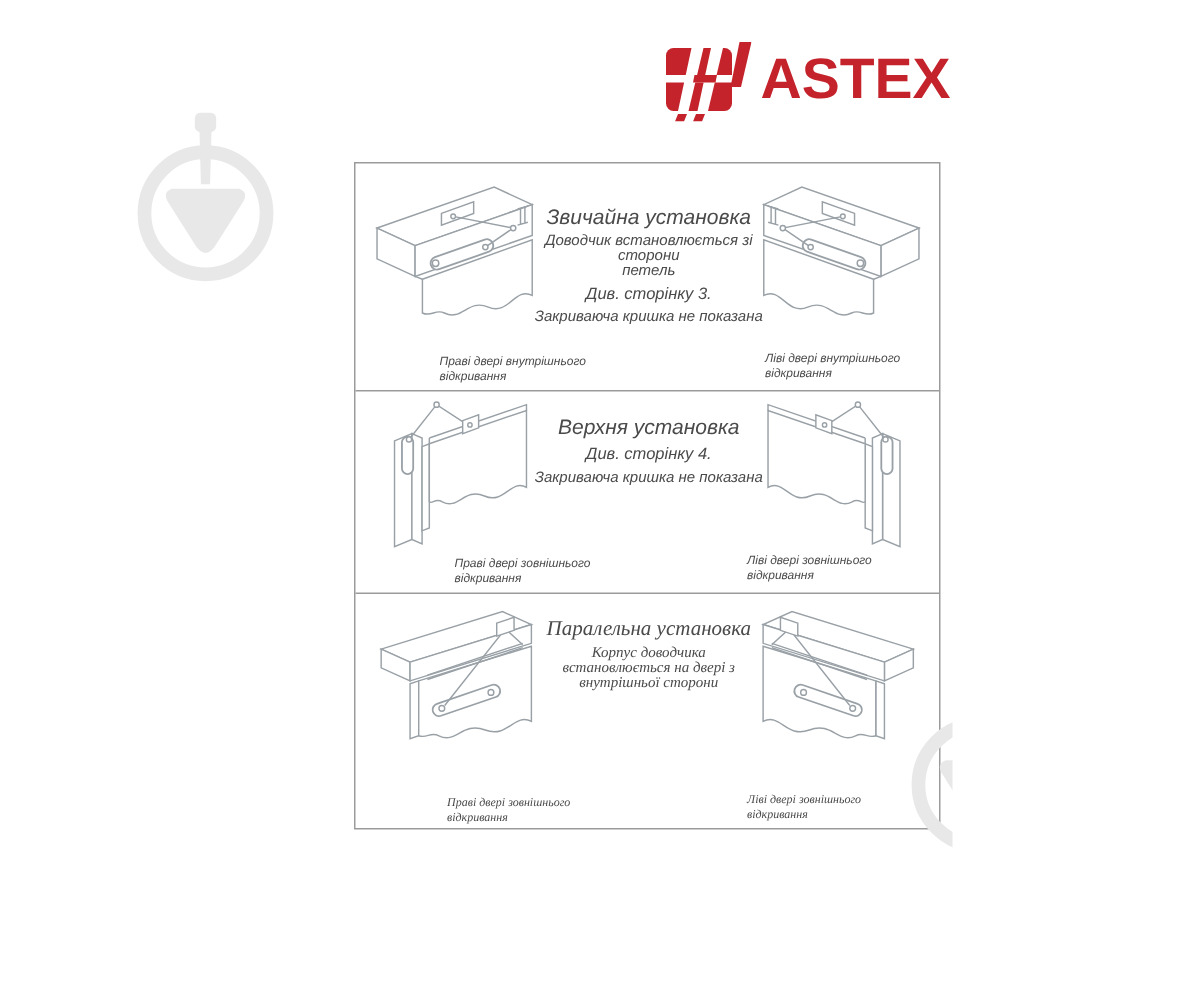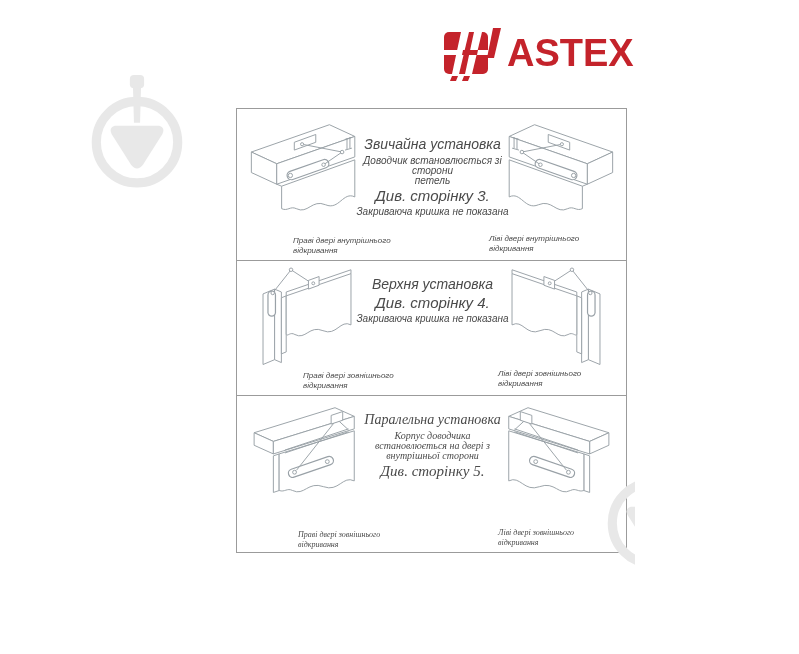--- a/index.html
+++ b/index.html
@@ -20,21 +20,21 @@
   .section{position:relative;width:100%;box-sizing:border-box;}
   .sec1{height:151px;}
   .sec2{height:135px;border-top:1px solid var(--border_gray,#9b9b9b);}
   .sec3{height:157px;border-top:1px solid var(--border_gray,#9b9b9b);font-family:Liberation Serif, serif;}
 
   .tb{position:absolute;left:110px;width:171px;text-align:center;
       color:var(--text_gray,#4a4a4a);font-style:italic;}
   .sec1 .tb{top:27px;} .sec2 .tb{top:15px;} .sec3 .tb{top:15px;}
   .title{font-size:14px;line-height:17px;}
   .desc{font-size:10px;line-height:10px;margin-top:3px;white-space:pre-line;}
-  .pref{font-size:15px;line-height:16px;margin-top:2px;text-align:center;}
+  .pref{font-size:11px;line-height:16px;margin-top:2px;text-align:center;}
   .note{font-size:10px;line-height:10px;margin-top:3px;white-space:pre-line;}
 
   .cap{position:absolute;font-style:italic;font-size:8px;line-height:9.5px;
        color:var(--text_gray,#4a4a4a);white-space:pre-line;}
 
   .draw{position:absolute;}
   .mirror{transform:scaleX(-1);}
 </style>
 </head>
 <body>
@@ -126,21 +126,21 @@
         </svg>
       <div class="tb">
         <div class="title">Звичайна установка</div>
         <div class="desc">Доводчик встановлюється зі сторони
 петель</div>
         <div class="pref">Див. сторінку 3.</div>
         <div class="note">Закриваюча кришка не показана</div>
       </div>
       <div class="cap" style="left:56px;top:127px">Праві двері внутрішнього
 відкривання</div>
-      <div class="cap" style="left:252px;top:125px">Ліві двері внутрішнього
+      <div class="cap" style="left:273px;top:125px">Ліві двері внутрішнього
 відкривання</div>
     </div>
 
     <div class="section sec2">
       <svg class="draw" style="left:10px;top:2px" width="120" height="116" viewBox="0 0 115 120">
           <use href="#d2"></use>
         </svg>
       <svg class="draw mirror" style="left:259px;top:2px" width="120" height="116" viewBox="0 0 115 120">
           <use href="#d2"></use>
         </svg>
@@ -160,21 +160,20 @@
           <use href="#d3"></use>
         </svg>
       <svg class="draw mirror" style="left:253px;top:4px" width="128" height="130" viewBox="0 0 130 135">
           <use href="#d3"></use>
         </svg>
       <div class="tb">
         <div class="title">Паралельна установка</div>
         <div class="desc">Корпус доводчика
 встановлюється на двері з
 внутрішньої сторони</div>
-        <div class="pref">Див. сторінку 5.</div>
       </div>
       <div class="cap" style="left:61px;top:134px">Праві двері зовнішнього
 відкривання</div>
       <div class="cap" style="left:261px;top:132px">Ліві двері зовнішнього
 відкривання</div>
     </div>
 
   </div>
 
   <svg class="wm" style="left:86px;top:75px;color:var(--watermark_gray,#e8e8e8)" width="102" height="117" viewBox="0 0 100 115" fill="currentColor">

